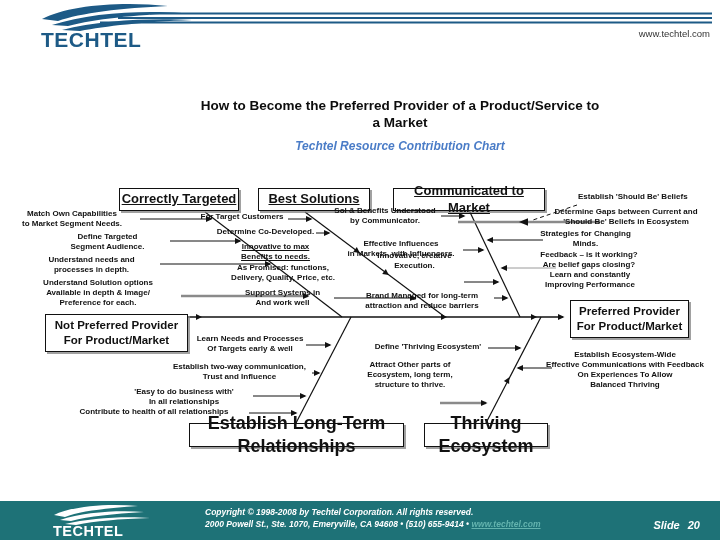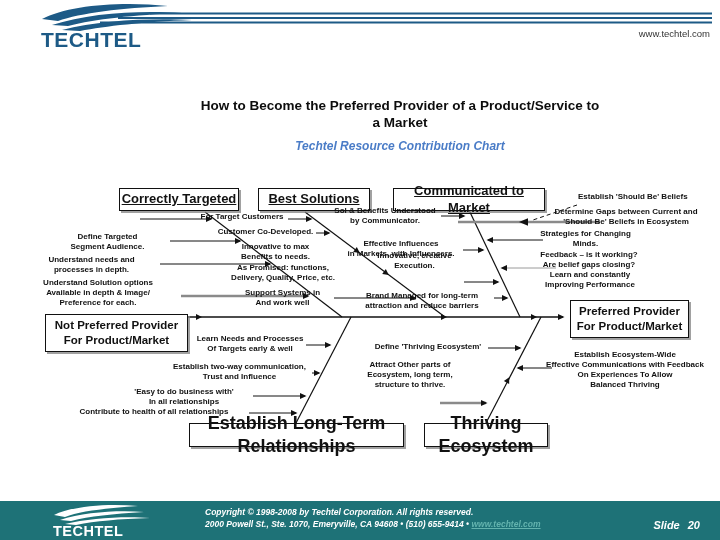--- a/index.html
+++ b/index.html
@@ -123,31 +123,33 @@
   <div class="dbox bx-top" style="left:119px; top:188px; width:118px; height:21px;">Correctly Targeted</div>
   <div class="dbox bx-top" style="left:258px; top:188px; width:110px; height:21px;">Best Solutions</div>
   <div class="dbox bx-top" style="left:393px; top:188px; width:150px; height:21px;">Communicated to Market</div>
   <div class="dbox bx-side" style="left:45px; top:314px; width:141px; height:36px;">Not Preferred Provider
 For Product/Market</div>
   <div class="dbox bx-side" style="left:570px; top:300px; width:117px; height:36px;">Preferred Provider
 For Product/Market</div>
   <div class="dbox bx-bottom" style="left:189px; top:423px; width:213px; height:22px;">Establish Long-Term Relationships</div>
   <div class="dbox bx-bottom" style="left:424px; top:423px; width:122px; height:22px;">Thriving Ecosystem</div>
 
+  <div class="dlabel" style="left:4px;  top:209px; width:136px;">Match Own Capabilities
+to Market Segment Needs.</div>
   <div class="dlabel" style="left:45px; top:232px; width:125px;">Define Targeted
 Segment Audience.</div>
   <div class="dlabel" style="left:25px; top:255px; width:133px;">Understand needs and
 processes in depth.</div>
   <div class="dlabel" style="left:18px; top:278px; width:160px;">Understand Solution options
 Available in depth &amp; Image/
 Preference for each.</div>
 
   <div class="dlabel" style="left:198px; top:212px; width:88px;">For Target Customers</div>
-  <div class="dlabel" style="left:216px; top:227px; width:99px;">Customer Co-Developed.</div>
-  <div class="dlabel" style="left:228px; top:242px; width:95px;">Innovative to max
+  <div class="dlabel" style="left:216px; top:227px; width:99px;">Determine Co-Developed.</div>
+  <div class="dlabel" style="left:228px; top:242px; width:95px;text-decoration:underline;">Innovative to max
 Benefits to needs.</div>
   <div class="dlabel" style="left:222px; top:263px; width:122px;">As Promised: functions,
 Delivery, Quality, Price, etc.</div>
   <div class="dlabel" style="left:233px; top:288px; width:99px;">Support Systems in
 And work well</div>
 
   <div class="dlabel" style="left:332px; top:206px; width:106px;">Sol &amp; Benefits Understood
 by Communicator.</div>
   <div class="dlabel" style="left:342px; top:239px; width:118px;">Effective Influences
 in Markets, with Influencers.</div>

